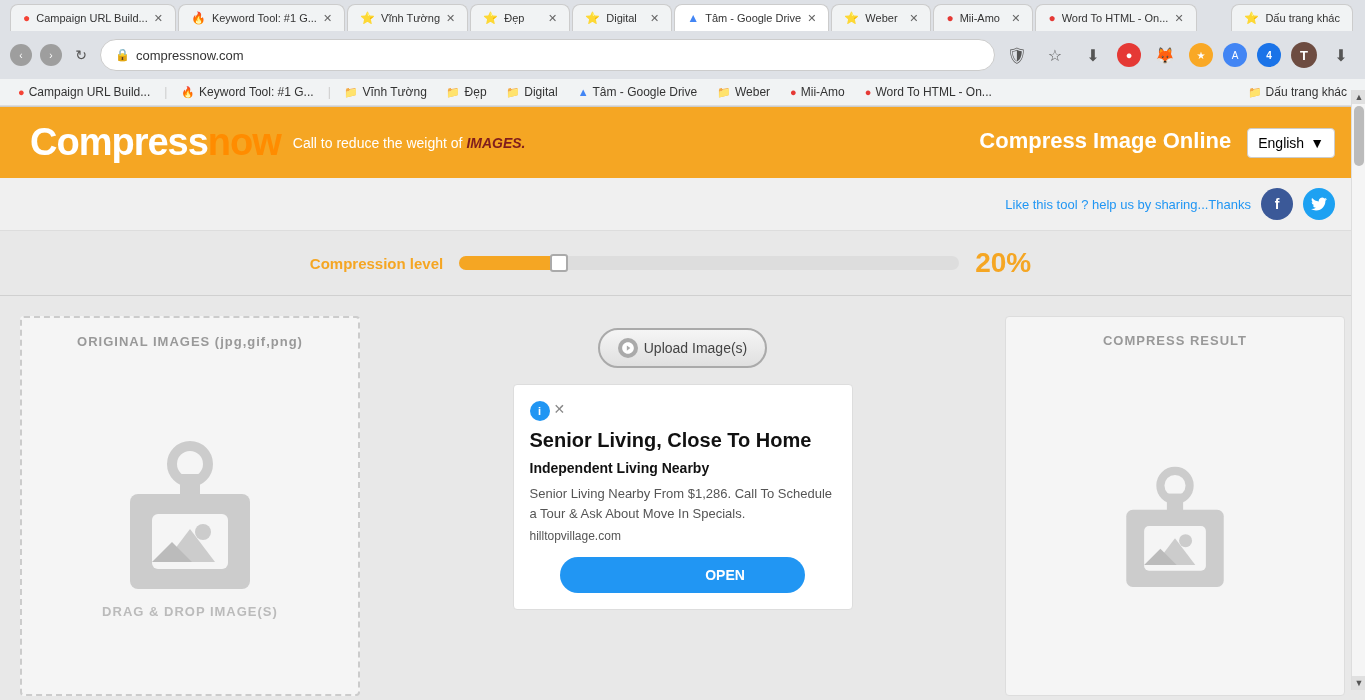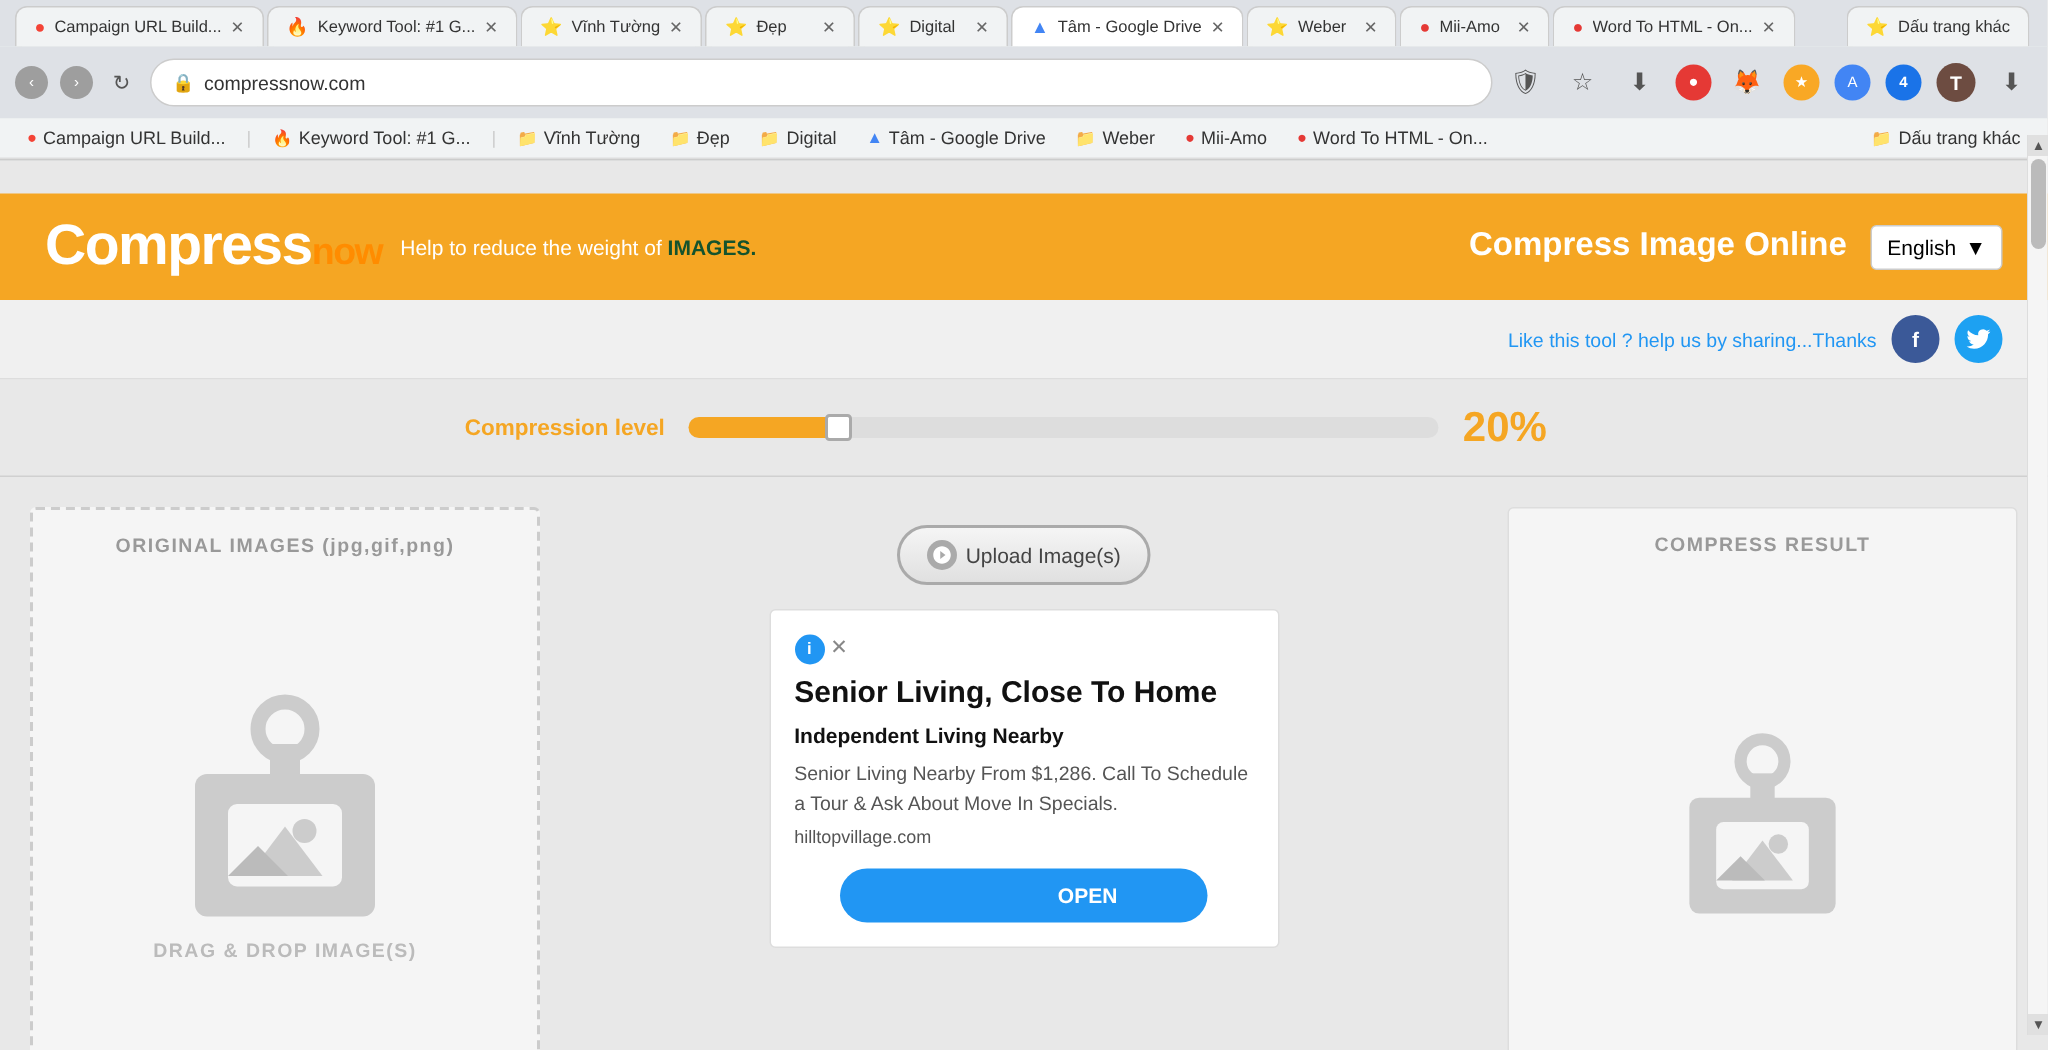--- a/index.html
+++ b/index.html
@@ -32,21 +32,21 @@
 
     
     .scrollbar { position: fixed; right: 0; top: 90px; width: 14px; height: 600px; background: #f5f5f5; border-left: 1px solid #ddd; z-index: 100; }
     .scrollbar-thumb { width: 10px; margin: 2px auto; height: 60px; background: #bbb; border-radius: 5px; cursor: pointer; }
     .scrollbar-arrow { width: 14px; height: 14px; background: #e0e0e0; display: flex; align-items: center; justify-content: center; font-size: 9px; cursor: pointer; color: #555; }
 
     
     .site-content { background: #e8e8e8; min-height: 580px; }
 
     
-    .site-header { background: #f5a623; padding: 14px 30px; display: flex; align-items: center; justify-content: space-between; margin-top: 22px; }
+    .site-header { background: #f5a623; padding: 14px 30px; display: flex; align-items: center; justify-content: space-between; }
     .logo-area { display: flex; align-items: center; gap: 12px; }
     .header-right { display: flex; align-items: flex-start; gap: 16px; }
     .header-title { font-size: 22px; color: #fff; font-weight: bold; }
     .lang-dropdown { position: relative; display: inline-flex; align-items: center; background: #fff; border: 1px solid #ccc; border-radius: 4px; padding: 6px 10px; cursor: pointer; font-size: 14px; gap: 6px; }
 
     
     .share-bar { background: #f0f0f0; padding: 10px 30px; display: flex; align-items: center; justify-content: flex-end; gap: 10px; border-bottom: 1px solid #ddd; }
     .share-text { font-size: 13px; color: #2196F3; margin-left: 16px; }
     .share-btn { width: 32px; height: 32px; border-radius: 50%; border: none; cursor: pointer; display: flex; align-items: center; justify-content: center; color: #fff; font-size: 14px; font-weight: bold; }
     .share-btn-fb { background: #3b5998; }
@@ -220,24 +220,24 @@
     </div>
   </div>
 </div>
 
 <div class="site-content">
 
   <div class="site-header">
     <div class="logo-area">
       <div style="display:flex;align-items:baseline;">
         <span style="font-size:38px;font-weight:900;color:#fff;letter-spacing:-1px;">Compress</span>
-          <span style="font-size:25px;font-weight:900;color:#ff8c00;letter-spacing:-1px;">now</span>
+          <span style="font-size:38px;font-weight:900;color:#ff8c00;letter-spacing:-1px;">now</span>
       </div>
       <span style="font-size:14px;color:#fff;">
-        <span>Help to reduce the weight of </span><span style="color:#14532d;font-weight:bold;">IMAGES.</span>
+        <span>Call to reduce the weight of </span><span style="color:#7f1d1d;font-style:italic;font-weight:bold;">IMAGES.</span>
       </span>
     </div>
     <div class="header-right">
       <span class="header-title">Compress Image Online</span>
       <div class="lang-dropdown">
         <span>English</span>
         <span>▼</span>
       </div>
     </div>
   </div>

